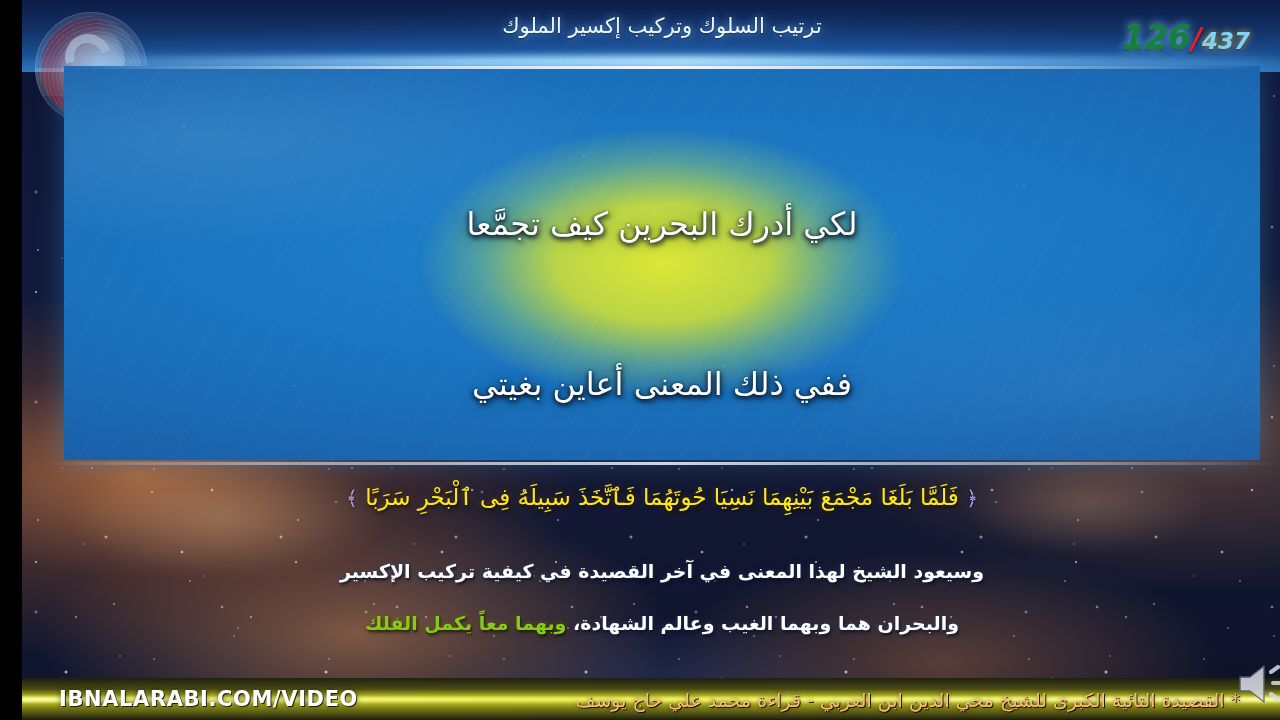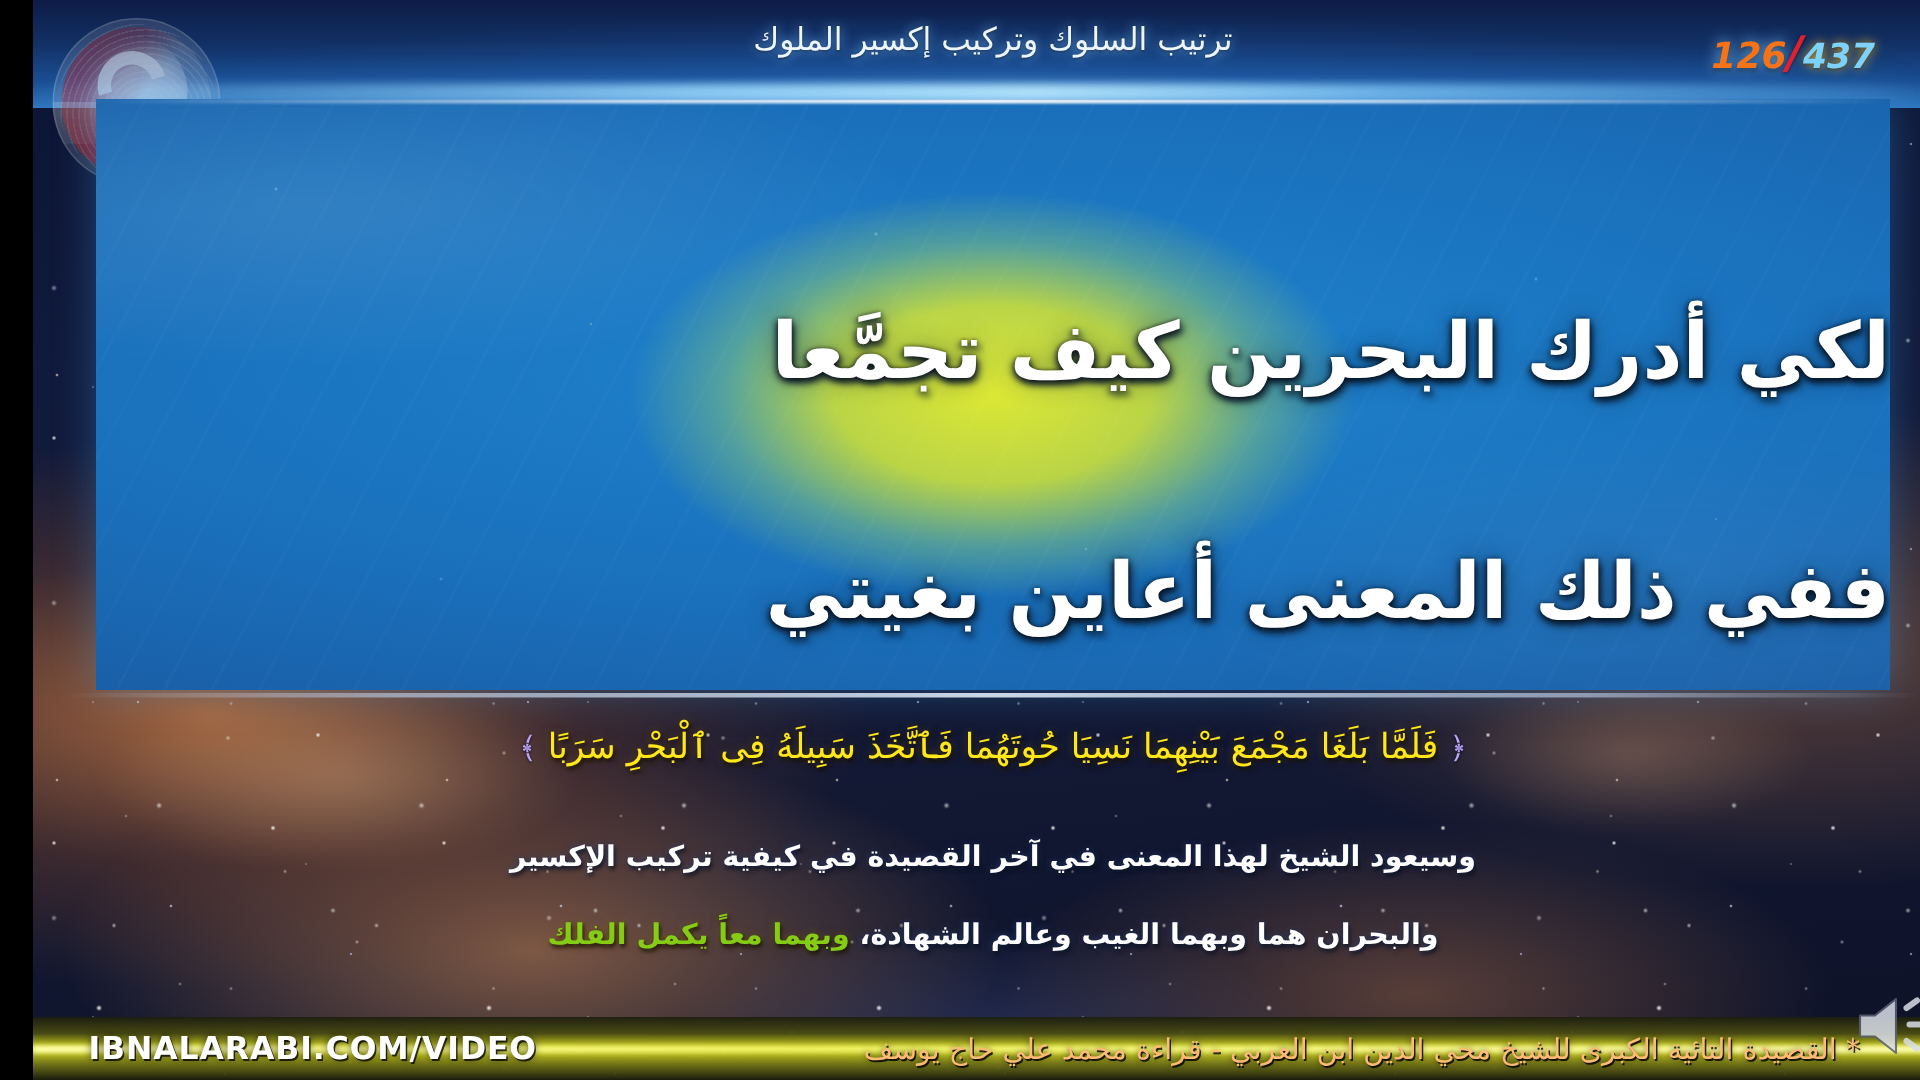--- a/index.html
+++ b/index.html
@@ -70,21 +70,21 @@
     text-align:center; direction:rtl;
     font-family:"DejaVu Sans","Liberation Sans",sans-serif;
     font-size:21px; color:#eef6ff; letter-spacing:.5px;
     text-shadow:0 0 8px rgba(120,190,255,.9),0 1px 2px rgba(0,0,0,.65);
   }
   .counter{
     position:absolute; right:52px; top:18px;
     font-family:"DejaVu Sans","Liberation Sans",sans-serif;
     font-weight:bold; font-style:italic; direction:ltr; white-space:nowrap;
   }
-  .counter .cur{ font-size:24px; color:#f97316;
+  .counter .cur{ font-size:33px; color:#15803d;
     text-shadow:0 0 10px rgba(130,200,255,.95),0 2px 3px rgba(0,0,0,.6); }
   .counter .sep{ font-size:30px; color:#e02030;
     text-shadow:0 1px 2px rgba(0,0,0,.6); }
   .counter .tot{ font-size:23px; color:#7dd3fc;
     text-shadow:0 0 7px rgba(255,190,20,.8),0 1px 2px rgba(0,0,0,.6); }
 
   
   .logo{
     position:absolute; left:13px; top:12px; width:112px; height:112px;
     border-radius:50%; overflow:hidden; opacity:.62;
@@ -145,23 +145,23 @@
       radial-gradient(1.1px 1.1px at 1080px 280px, rgba(255,250,200,.6), transparent);
     background-size:1196px 394px;
   }
   .panel .edge-top{
     position:absolute; left:0; right:0; top:0; height:3px;
     background:linear-gradient(90deg,rgba(255,255,255,0),rgba(225,240,255,.85) 30%,rgba(255,255,255,.95) 50%,rgba(220,238,255,.8) 72%,rgba(255,255,255,0));
     filter:blur(.6px);
   }
 
   .verse{
-    position:absolute; left:0; right:0; direction:rtl; text-align:right;
-    font-family:"DejaVu Sans","Liberation Sans",sans-serif;
-    font-weight:bold; color:#ffffff; font-size:52px; line-height:1.15;
+    position:absolute; left:0; right:0; direction:rtl; text-align:center;
+    font-family:"DejaVu Sans","Liberation Sans",sans-serif;
+    font-weight:normal; color:#ffffff; font-size:32px; line-height:1.15;
     text-shadow:
       0 0 3px rgba(0,0,0,.55),
       2px 3px 5px rgba(8,22,40,.85),
       -2px 2px 4px rgba(8,22,40,.6),
       0 0 18px rgba(10,30,60,.45);
   }
   .verse.l1{ top:140px; }
   .verse.l2{ top:300px; }
 
   

